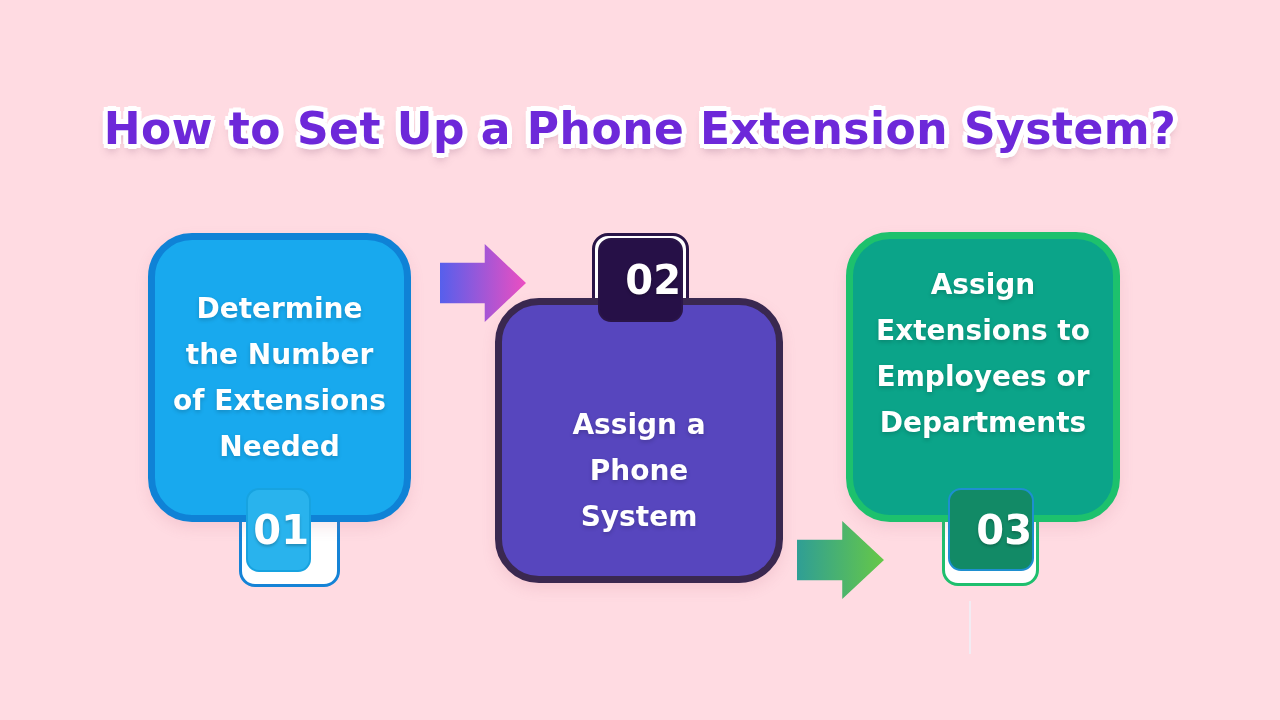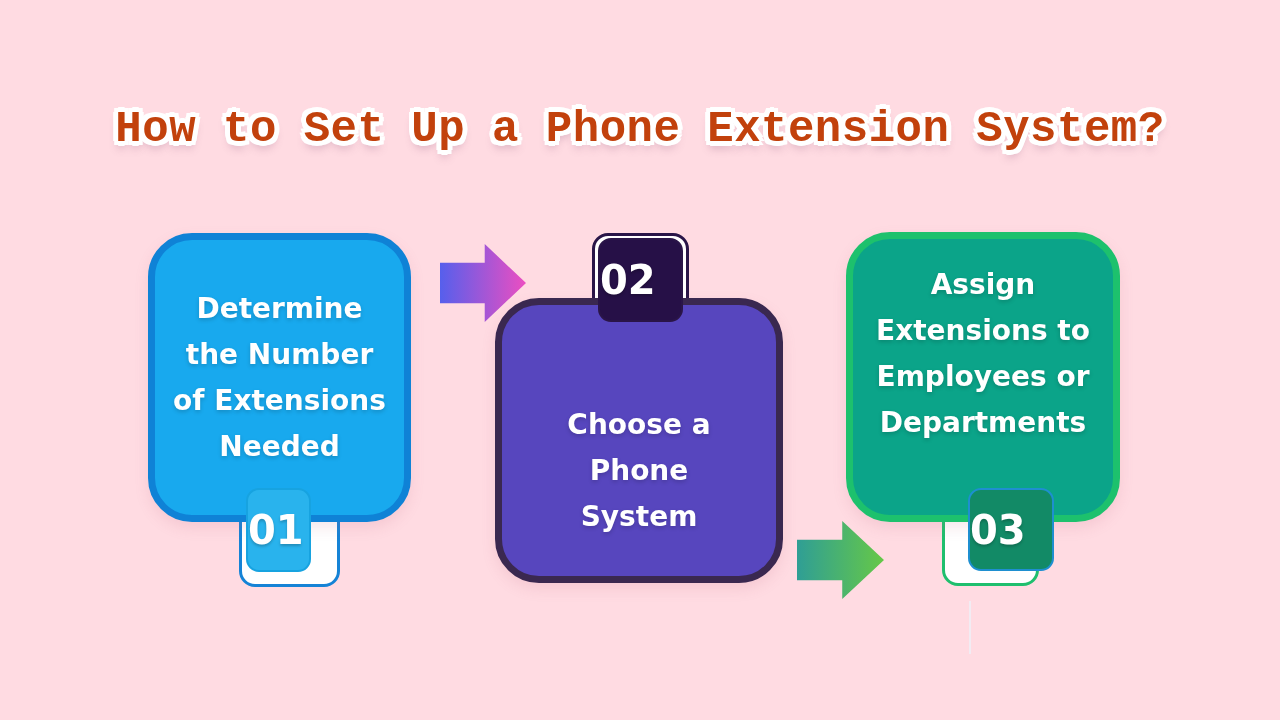--- a/index.html
+++ b/index.html
@@ -39,40 +39,40 @@
     box-sizing:border-box;
     background:#fff;
     border:3px solid transparent;
     border-radius:16px;
   }
   .badge-inner {
     position:absolute; z-index:3;
     box-sizing:border-box;
     border:2px solid transparent;
     border-radius:13px;
-    display:flex; align-items:center; justify-content:flex-start;
+    display:flex; align-items:center; justify-content:flex-end;
     color:#fff; font-size:40px; font-weight:700;
     text-shadow:0 2px 3px rgba(0,0,0,.22);
   }
   .arrow {
     position:absolute; z-index:1;
     clip-path:polygon(0 24%, 52% 24%, 52% 0, 100% 50%, 52% 100%, 52% 76%, 0 76%);
     background:linear-gradient(90deg, var(--g1), var(--g2));
   }
   .vline {
     position:absolute; z-index:0;
     width:2px; background:rgba(240,238,246,.85);
   }
 </style>
 </head>
 <body>
 
 <div class="canvas" style="background-color: rgb(255, 219, 226);">
 
-  <h1 class="title" style="color: #c2410c; font-family: Liberation Mono, monospace;">How to Set Up a Phone Extension System?</h1>
+  <h1 class="title" style="color: #6d28d9;">How to Set Up a Phone Extension System?</h1>
 
   
   <div class="step">
     <div class="badge-frame" style="left: 239px; top: 497px; width: 101px; height: 90px; border-color: rgb(21, 131, 214);"></div>
     <div class="card" style="left: 148px; top: 233px; width: 263px; height: 289px; background-color: rgb(24, 169, 238); border-color: rgb(15, 130, 214);">
       <div class="card-label">Determine
 the Number
 of Extensions
 Needed</div>
     </div>
@@ -81,21 +81,21 @@
     </div>
   </div>
 
   
   <div class="arrow" style="left: 440px; top: 244px; width: 86px; height: 78px; --g1: #565FEC; --g2: #EC4EC1;"></div>
 
   
   <div class="step">
     <div class="badge-frame" style="left: 592px; top: 233px; width: 97px; height: 88px; border-color: rgb(42, 21, 72);"></div>
     <div class="card" style="left: 495px; top: 298px; width: 288px; height: 285px; padding-top: 60px; background-color: rgb(87, 70, 190); border-color: rgb(58, 40, 80);">
-      <div class="card-label">Choose a
+      <div class="card-label">Assign a
 Phone
 System</div>
     </div>
     <div class="badge-inner" style="left: 598px; top: 238px; width: 85px; height: 84px; background-color: rgb(38, 16, 71); border-color: rgb(42, 21, 72);">
       <span>02</span>
     </div>
   </div>
 
   
   <div class="arrow" style="left: 797px; top: 521px; width: 87px; height: 78px; --g1: #2F9E95; --g2: #66C847;"></div>
@@ -103,18 +103,18 @@
   
   <div class="step">
     <div class="badge-frame" style="left: 942px; top: 499px; width: 97px; height: 87px; border-color: rgb(31, 191, 110);"></div>
     <div class="vline" style="left:969px; top:601px; height:53px;"></div>
     <div class="card" style="left: 846px; top: 232px; width: 274px; height: 290px; padding-bottom: 46px; background-color: rgb(11, 164, 137); border-color: rgb(29, 193, 109);">
       <div class="card-label">Assign
 Extensions to
 Employees or
 Departments</div>
     </div>
-    <div class="badge-inner" style="left: 948px; top: 488px; width: 86px; height: 83px; background-color: rgb(18, 138, 102); border-color: rgb(30, 143, 208); margin-left: 20px;">
+    <div class="badge-inner" style="left: 948px; top: 488px; width: 86px; height: 83px; background-color: rgb(18, 138, 102); border-color: rgb(30, 143, 208);">
       <span>03</span>
     </div>
   </div>
 
 </div>
 
 </body></html>

